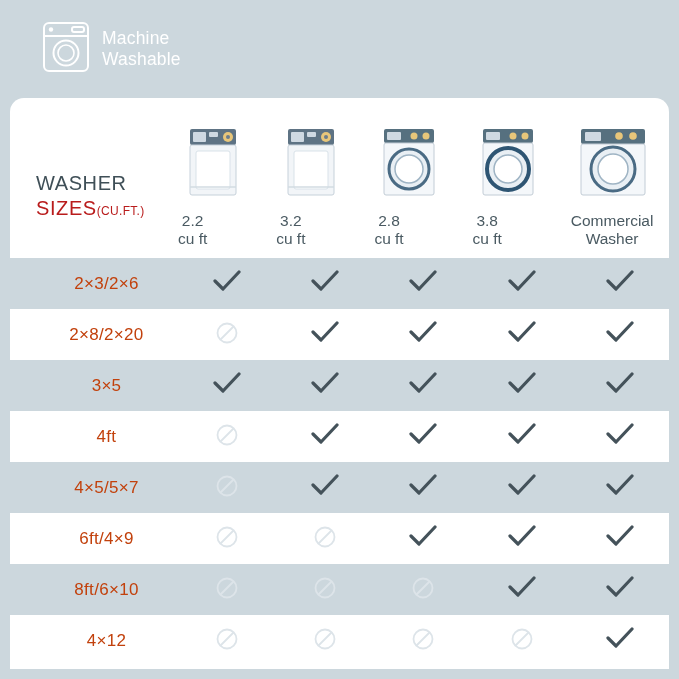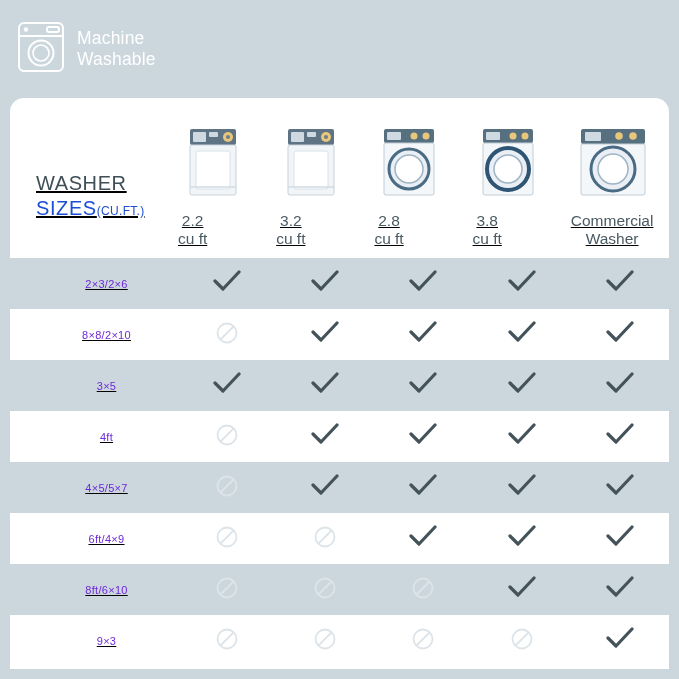--- a/index.html
+++ b/index.html
@@ -13,21 +13,21 @@
     font-family: "Liberation Sans", sans-serif;
     overflow: hidden;
   }
 
   
   .features {
     height: 98px;
     display: flex;
     align-items: center;
     justify-content: space-between;
-    padding: 0 26px 0 15px;
+    padding: 0 26px 0 40px;
     box-sizing: border-box;
   }
   .feature {
     display: flex;
     align-items: center;
     gap: 10px;
   }
   .feature-label {
     color: #ffffff;
     font-size: 17.5px;
@@ -46,21 +46,20 @@
     border-radius: 14px 14px 0 0;
     overflow: hidden;
     height: 571px;
     box-sizing: border-box;
   }
 
   table.grid {
     width: 100%;
     border-collapse: collapse;
     table-layout: fixed;
-    text-decoration: underline;
   }
   table.grid col.lbl { width: 168px; }
 
   
   .head-cell {
     vertical-align: bottom;
     text-align: center;
     padding: 0 0 10px 0;
     height: 150px;
   }
@@ -72,21 +71,21 @@
   }
   .head-title .t1 {
     font-size: 20px;
     letter-spacing: .6px;
     color: #3f4f57;
     line-height: 25px;
   }
   .head-title .t2 {
     font-size: 20px;
     letter-spacing: .6px;
-    color: #1d4ed8;
+    color: #b91c1c;
     line-height: 25px;
   }
   .head-title .small {
     font-size: 12px;
     letter-spacing: .3px;
   }
   .mach-wrap {
     display: flex;
     flex-direction: column;
     align-items: flex-start;
@@ -103,22 +102,22 @@
   
   tr.row td {
     height: 49px;
     text-align: center;
     vertical-align: middle;
   }
   tr.row.alt td { background: #ccd7dd; }
   td.rowlabel {
     text-align: left;
     padding-left: 26px;
-    font-size: 11px;
-    color: #6d28d9;
+    font-size: 17px;
+    color: #c2410c;
     letter-spacing: .3px;
   }
 
   
   .check { display: inline-block; }
   .nomark { display: inline-block; }
 </style>
 </head>
 <body>
 
@@ -286,21 +285,21 @@
                 <path d="M3 11 L11 19 L27 2" fill="none" stroke="#44525a" stroke-width="3.2" stroke-linecap="round" stroke-linejoin="round"></path>
               </svg></span></td>
           <td><span class="check"><svg width="30" height="24" viewBox="0 0 30 24">
                 <path d="M3 11 L11 19 L27 2" fill="none" stroke="#44525a" stroke-width="3.2" stroke-linecap="round" stroke-linejoin="round"></path>
               </svg></span></td>
           <td><span class="check"><svg width="30" height="24" viewBox="0 0 30 24">
                 <path d="M3 11 L11 19 L27 2" fill="none" stroke="#44525a" stroke-width="3.2" stroke-linecap="round" stroke-linejoin="round"></path>
               </svg></span></td>
         </tr>
         <tr class="row">
-          <td class="rowlabel">8×8/2×10</td>
+          <td class="rowlabel">2×8/2×20</td>
           <td><span class="nomark"><svg width="24" height="24" viewBox="0 0 24 24">
                 <circle cx="12" cy="12" r="9.5" fill="none" stroke="#dde4e9" stroke-width="1.8"></circle>
                 <line x1="5.5" y1="18.5" x2="18.5" y2="5.5" stroke="#dde4e9" stroke-width="1.8"></line>
               </svg></span></td>
           <td><span class="check"><svg width="30" height="24" viewBox="0 0 30 24">
                 <path d="M3 11 L11 19 L27 2" fill="none" stroke="#44525a" stroke-width="3.2" stroke-linecap="round" stroke-linejoin="round"></path>
               </svg></span></td>
           <td><span class="check"><svg width="30" height="24" viewBox="0 0 30 24">
                 <path d="M3 11 L11 19 L27 2" fill="none" stroke="#44525a" stroke-width="3.2" stroke-linecap="round" stroke-linejoin="round"></path>
               </svg></span></td>
@@ -402,21 +401,21 @@
                 <line x1="5.5" y1="18.5" x2="18.5" y2="5.5" stroke="#dde4e9" stroke-width="1.8"></line>
               </svg></span></td>
           <td><span class="check"><svg width="30" height="24" viewBox="0 0 30 24">
                 <path d="M3 11 L11 19 L27 2" fill="none" stroke="#44525a" stroke-width="3.2" stroke-linecap="round" stroke-linejoin="round"></path>
               </svg></span></td>
           <td><span class="check"><svg width="30" height="24" viewBox="0 0 30 24">
                 <path d="M3 11 L11 19 L27 2" fill="none" stroke="#44525a" stroke-width="3.2" stroke-linecap="round" stroke-linejoin="round"></path>
               </svg></span></td>
         </tr>
         <tr class="row">
-          <td class="rowlabel">9×3</td>
+          <td class="rowlabel">4×12</td>
           <td><span class="nomark"><svg width="24" height="24" viewBox="0 0 24 24">
                 <circle cx="12" cy="12" r="9.5" fill="none" stroke="#dde4e9" stroke-width="1.8"></circle>
                 <line x1="5.5" y1="18.5" x2="18.5" y2="5.5" stroke="#dde4e9" stroke-width="1.8"></line>
               </svg></span></td>
           <td><span class="nomark"><svg width="24" height="24" viewBox="0 0 24 24">
                 <circle cx="12" cy="12" r="9.5" fill="none" stroke="#dde4e9" stroke-width="1.8"></circle>
                 <line x1="5.5" y1="18.5" x2="18.5" y2="5.5" stroke="#dde4e9" stroke-width="1.8"></line>
               </svg></span></td>
           <td><span class="nomark"><svg width="24" height="24" viewBox="0 0 24 24">
                 <circle cx="12" cy="12" r="9.5" fill="none" stroke="#dde4e9" stroke-width="1.8"></circle>

